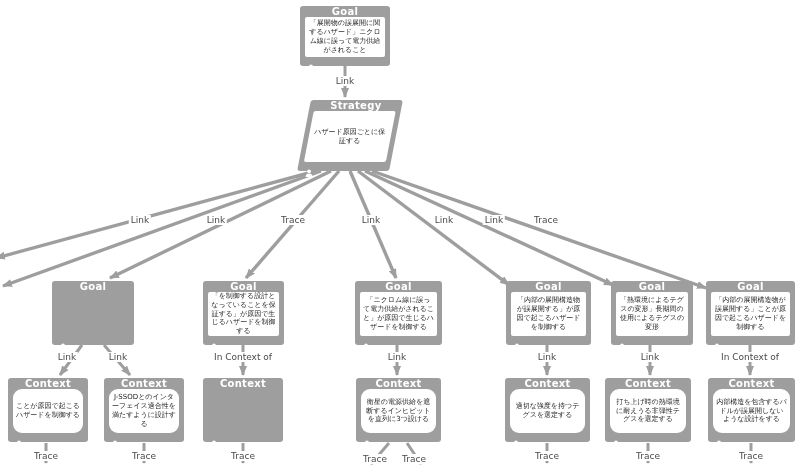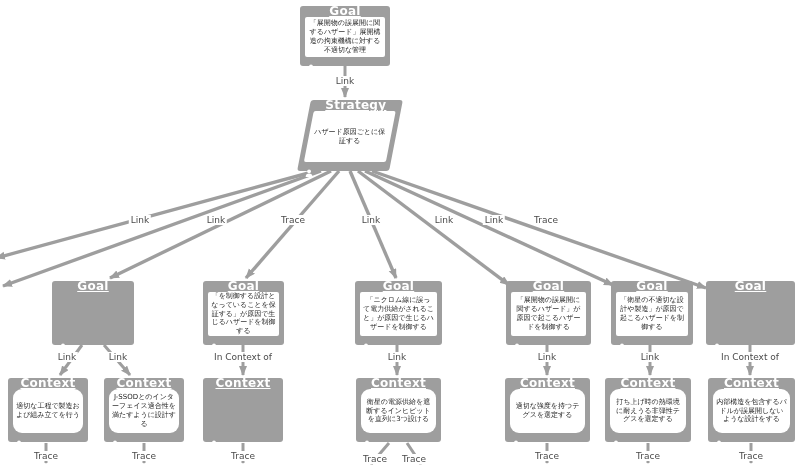--- a/index.html
+++ b/index.html
@@ -11,22 +11,22 @@
   #labels{position:absolute;left:0;top:0;width:800px;height:468px;z-index:2;pointer-events:none;}
   .elabel{
     position:absolute;transform:translate(-50%,-50%);
     background:#fff;padding:0 2px;font-size:9px;color:#4a4a4a;white-space:nowrap;
   }
   .node{
     position:absolute;z-index:3;background:#9e9e9e;box-sizing:border-box;
     padding:0 5px;border-radius:3px;
   }
   .node .hdr{
-    height:11px;line-height:11px;font-size:12px;font-weight:bold;color:#fff;
-    text-align:center;letter-spacing:.3px;text-decoration:underline;
+    height:11px;line-height:11px;font-size:10px;font-weight:bold;color:#fff;
+    text-align:center;letter-spacing:.3px;
   }
   .node .body{
     background:#fff;border-radius:2px;height:calc(100% - 20px);
     display:flex;align-items:center;justify-content:center;
     text-align:center;font-size:7px;line-height:1.28;color:#1c1c1c;
     padding:1px 3px;box-sizing:border-box;overflow:hidden;
   }
   .node .person{position:absolute;left:7px;bottom:1px;width:8px;height:8px;}
   .context{border-radius:3px;}
   .context .body{border-radius:9px;}
@@ -92,21 +92,21 @@
       <span class="elabel" style="left: 243px; top: 456px;">Trace</span>
       <span class="elabel" style="left: 375px; top: 459px;">Trace</span>
       <span class="elabel" style="left: 414px; top: 459px;">Trace</span>
       <span class="elabel" style="left: 547px; top: 456px;">Trace</span>
       <span class="elabel" style="left: 648px; top: 456px;">Trace</span>
       <span class="elabel" style="left: 751px; top: 456px;">Trace</span>
     </div>
 
   <div class="node goal" style="left:300px;top:6px;width:90px;height:60px;">
     <div class="hdr">Goal</div>
-    <div class="body">「展開物の誤展開に関するハザード」展開構造の拘束機構に対する不適切な管理</div>
+    <div class="body">「展開物の誤展開に関するハザード」ニクロム線に誤って電力供給がされること</div>
     <span class="person"><svg width="8" height="8" viewBox="0 0 8 8">
           <circle cx="4" cy="2.3" r="1.9" fill="#fff"></circle>
           <path d="M0.6 8 C0.6 5.6 2 4.6 4 4.6 C6 4.6 7.4 5.6 7.4 8 Z" fill="#fff"></path>
         </svg></span>
   </div>
 
   <div class="node strategy" style="left:304px;top:100px;width:92px;height:71px;">
     <div class="hdr">Strategy</div>
     <div class="body">
         <span class="txt">ハザード原因ごとに保証する</span>
@@ -135,45 +135,46 @@
   <div class="node goal" style="left:355px;top:281px;width:87px;height:64px;">
     <div class="hdr">Goal</div>
     <div class="body">「ニクロム線に誤って電力供給がされること」が原因で生じるハザードを制御する</div>
     <span class="person"><svg width="8" height="8" viewBox="0 0 8 8">
           <circle cx="4" cy="2.3" r="1.9" fill="#fff"></circle>
           <path d="M0.6 8 C0.6 5.6 2 4.6 4 4.6 C6 4.6 7.4 5.6 7.4 8 Z" fill="#fff"></path>
         </svg></span>
   </div>
   <div class="node goal" style="left:506px;top:281px;width:85px;height:64px;">
     <div class="hdr">Goal</div>
-    <div class="body">「展開物の誤展開に関するハザード」が原因で起こるハザードを制御する</div>
+    <div class="body">「内部の展開構造物が誤展開する」が原因で起こるハザードを制御する</div>
     <span class="person"><svg width="8" height="8" viewBox="0 0 8 8">
           <circle cx="4" cy="2.3" r="1.9" fill="#fff"></circle>
           <path d="M0.6 8 C0.6 5.6 2 4.6 4 4.6 C6 4.6 7.4 5.6 7.4 8 Z" fill="#fff"></path>
         </svg></span>
   </div>
   <div class="node goal" style="left:611px;top:281px;width:82px;height:64px;">
     <div class="hdr">Goal</div>
-    <div class="body">「衛星の不適切な設計や製造」が原因で起こるハザードを制御する</div>
+    <div class="body">「熱環境によるテグスの変形」長期間の使用によるテグスの変形</div>
     <span class="person"><svg width="8" height="8" viewBox="0 0 8 8">
           <circle cx="4" cy="2.3" r="1.9" fill="#fff"></circle>
           <path d="M0.6 8 C0.6 5.6 2 4.6 4 4.6 C6 4.6 7.4 5.6 7.4 8 Z" fill="#fff"></path>
         </svg></span>
   </div>
   <div class="node goal" style="left:706px;top:281px;width:89px;height:64px;">
     <div class="hdr">Goal</div>
+    <div class="body">「内部の展開構造物が誤展開する」ことが原因で起こるハザードを制御する</div>
     <span class="person"><svg width="8" height="8" viewBox="0 0 8 8">
           <circle cx="4" cy="2.3" r="1.9" fill="#fff"></circle>
           <path d="M0.6 8 C0.6 5.6 2 4.6 4 4.6 C6 4.6 7.4 5.6 7.4 8 Z" fill="#fff"></path>
         </svg></span>
   </div>
 
   <div class="node context" style="left:8px;top:378px;width:80px;height:64px;">
     <div class="hdr">Context</div>
-    <div class="body">適切な工程で製造および組み立てを行う</div>
+    <div class="body">ことが原因で起こるハザードを制御する</div>
     <span class="person"><svg width="8" height="8" viewBox="0 0 8 8">
           <circle cx="4" cy="2.3" r="1.9" fill="#fff"></circle>
           <path d="M0.6 8 C0.6 5.6 2 4.6 4 4.6 C6 4.6 7.4 5.6 7.4 8 Z" fill="#fff"></path>
         </svg></span>
   </div>
   <div class="node context" style="left:104px;top:378px;width:80px;height:64px;">
     <div class="hdr">Context</div>
     <div class="body">J-SSODとのインターフェイス適合性を満たすように設計する</div>
     <span class="person"><svg width="8" height="8" viewBox="0 0 8 8">
           <circle cx="4" cy="2.3" r="1.9" fill="#fff"></circle>

